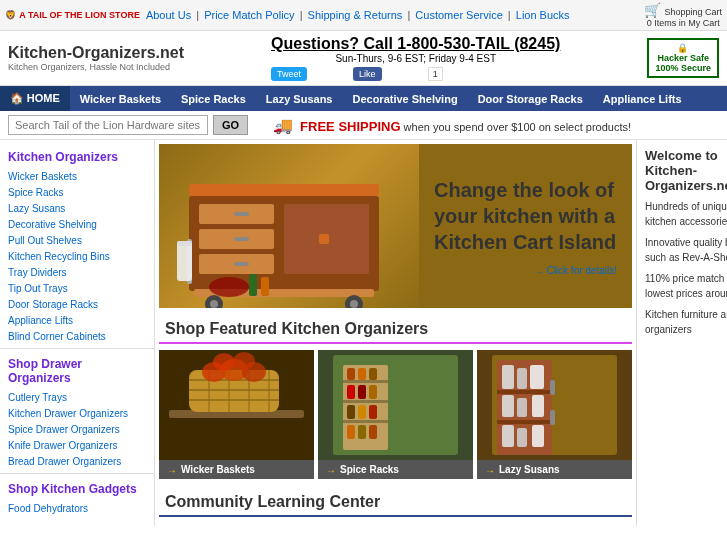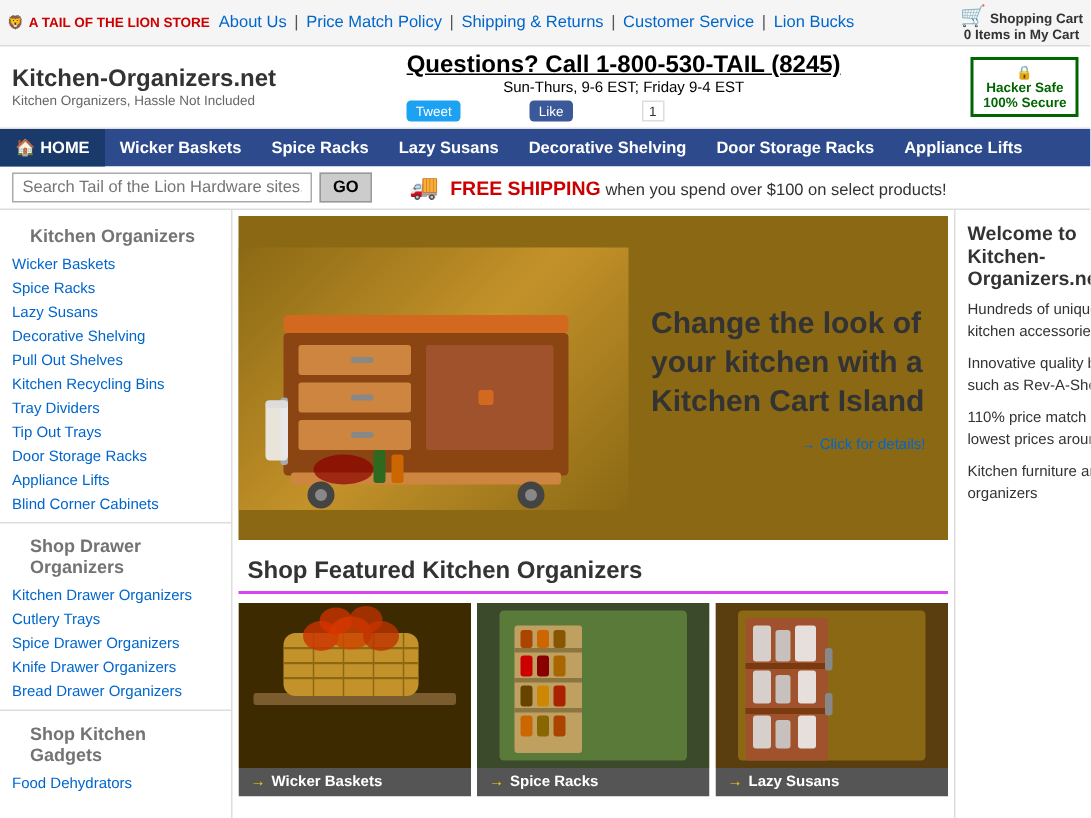--- a/index.html
+++ b/index.html
@@ -3,21 +3,21 @@
   <meta charset="utf-8">
   <style>
     * { margin: 0; padding: 0; box-sizing: border-box; }
     body { font-family: Arial, sans-serif; font-size: 11px; background: #fff; width: 727px; overflow-x: hidden; }
 
     
     .top-bar { background: #f5f5f5; border-bottom: 1px solid #ddd; padding: 2px 5px; display: flex; align-items: center; justify-content: space-between; font-size: 10px; }
     .top-bar-left { display: flex; align-items: center; gap: 4px; }
     .top-bar-links { color: #555; font-size: 11px; }
     .top-bar-links a { color: #0066cc; text-decoration: none; margin: 0 2px; }
-    .top-bar-right { display: flex; align-items: flex-end; gap: 8px; font-weight: bold; }
+    .top-bar-right { display: flex; align-items: flex-end; gap: 8px; }
     .cart-info { font-size: 9px; color: #333; text-align: center; }
 
     
     .header { display: flex; align-items: center; justify-content: space-between; padding: 4px 8px; border-bottom: 1px solid #ddd; }
     .site-title { font-size: 16px; font-weight: bold; color: #333; }
     .site-subtitle { font-size: 9px; color: #666; }
     .header-center { text-align: center; font-size: 10px; }
     .phone-num { font-weight: bold; color: #000000; font-size: 16px; text-decoration: underline; }
     .header-right { display: flex; align-items: center; gap: 8px; }
     .hacker-safe { border: 2px solid #006600; padding: 3px 6px; font-size: 9px; color: #006600; font-weight: bold; text-align: center; }
@@ -32,30 +32,30 @@
     .search-input { border: 1px solid #aaa; padding: 3px 6px; font-size: 11px; width: 200px; }
     .search-go { background: #ccc; border: 1px solid #999; padding: 3px 8px; font-size: 11px; cursor: pointer; font-weight: bold; }
     .free-shipping { margin-left: 20px; font-size: 11px; color: #333; }
     .free-shipping .label { color: #cc0000; font-weight: bold; font-size: 13px; }
 
     
     .main-layout { display: flex; }
 
     
     .sidebar { width: 155px; min-width: 155px; border-right: 1px solid #ddd; padding: 6px 0; }
-    .sidebar-section-title { font-weight: bold; color: #737373; font-size: 12px; padding: 4px 20px; }
+    .sidebar-section-title { font-weight: bold; color: #6d28d9; font-size: 12px; padding: 4px 8px; }
     .sidebar-item { padding: 2px 8px; }
     .sidebar-item a { color: #0066cc; text-decoration: none; font-size: 10px; }
     .sidebar-divider { height: 1px; background: #ddd; margin: 4px 0; }
 
     
     .content { flex: 1; padding: 0; }
 
     
-    .hero { position: relative; background: #8B6914; margin: 4px; height: 216px; overflow: hidden; display: flex; align-items: center; }
+    .hero { position: relative; background: #8B6914; margin: 4px; height: 164px; overflow: hidden; display: flex; align-items: center; }
     .hero-img { width: 260px; height: 175px; background: linear-gradient(135deg, #8B6914 0%, #c4922a 50%, #8B6914 100%); display: flex; align-items: flex-end; justify-content: center; position: relative; overflow: hidden; }
     .hero-text { flex: 1; padding: 10px 15px; color: #333; }
     .hero-heading { font-size: 20px; font-weight: bold; color: #333; line-height: 1.3; }
     .hero-link { font-size: 10px; color: #0066cc; text-align: right; display: block; margin-top: 10px; }
 
     
     .featured-title { font-size: 16px; font-weight: bold; color: #333; padding: 8px 6px 4px; border-bottom: 2px solid #d946ef; margin: 0 4px; }
     .product-grid { display: flex; gap: 4px; padding: 6px 4px; }
     .product-card { flex: 1; position: relative; overflow: hidden; }
     .product-img { width: 100%; height: 110px; background: #8B6914; display: flex; align-items: center; justify-content: center; }
@@ -170,22 +170,22 @@
     <div class="sidebar-item"><a>Tray Dividers</a></div>
     <div class="sidebar-item"><a>Tip Out Trays</a></div>
     <div class="sidebar-item"><a>Door Storage Racks</a></div>
     <div class="sidebar-item"><a>Appliance Lifts</a></div>
     <div class="sidebar-item"><a>Blind Corner Cabinets</a></div>
 
     <div class="sidebar-divider"></div>
 
     <div class="sidebar-section-title">Shop Drawer Organizers</div>
 
+    <div class="sidebar-item"><a>Cutlery Trays</a></div>
     <div class="sidebar-item"><a>Kitchen Drawer Organizers</a></div>
-    <div class="sidebar-item"><a>Cutlery Trays</a></div>
     <div class="sidebar-item"><a>Spice Drawer Organizers</a></div>
     <div class="sidebar-item"><a>Knife Drawer Organizers</a></div>
     <div class="sidebar-item"><a>Bread Drawer Organizers</a></div>
 
     <div class="sidebar-divider"></div>
 
     <div class="sidebar-section-title">Shop Kitchen Gadgets</div>
 
     <div class="sidebar-item"><a>Food Dehydrators</a></div>
     <div class="sidebar-item"></div>

